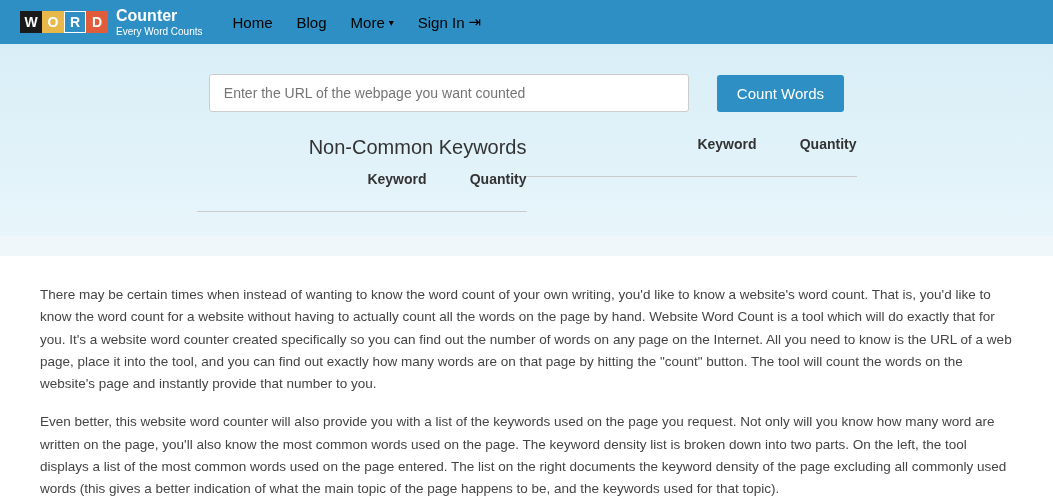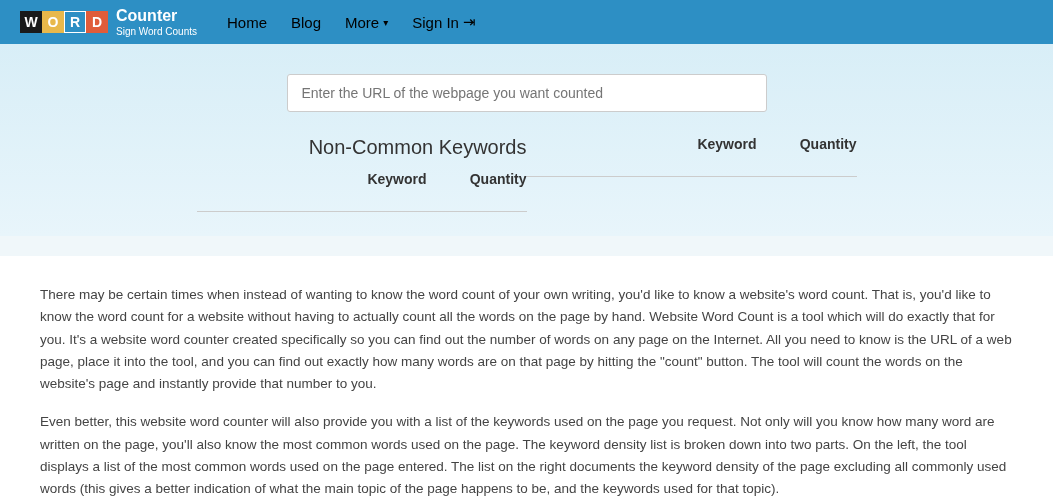--- a/index.html
+++ b/index.html
@@ -138,38 +138,39 @@
 <nav>
   <div class="logo">
     <div class="logo-letters">
       <div class="logo-letter w">W</div>
       <div class="logo-letter o">O</div>
       <div class="logo-letter r">R</div>
       <div class="logo-letter d">D</div>
     </div>
     <div class="logo-text">
       <div class="brand">Counter</div>
-      <div class="tagline">Sign Word Counts</div>
+      <div class="tagline">Every Word Counts</div>
     </div>
   </div>
   <a href="#">Home</a>
   <a href="#">Blog</a>
   <a href="#">
     <span>More</span>
     <span class="nav-more-arrow">▾</span>
   </a>
   <a href="#">
     <span>Sign In</span>
     <span>⇥</span>
   </a>
 </nav>
 
 <div class="hero">
   <div class="url-row">
     <input class="url-input" type="text" placeholder="Enter the URL of the webpage you want counted" style="">
+    <button class="count-btn">Count Words</button>
   </div>
 
   <div class="tables-section">
 
     <div class="keyword-table">
       <h3>Non-Common Keywords</h3>
       <div class="table-header">
         <span class="col-keyword">Keyword</span>
         <span class="col-qty">Quantity</span>
       </div>

